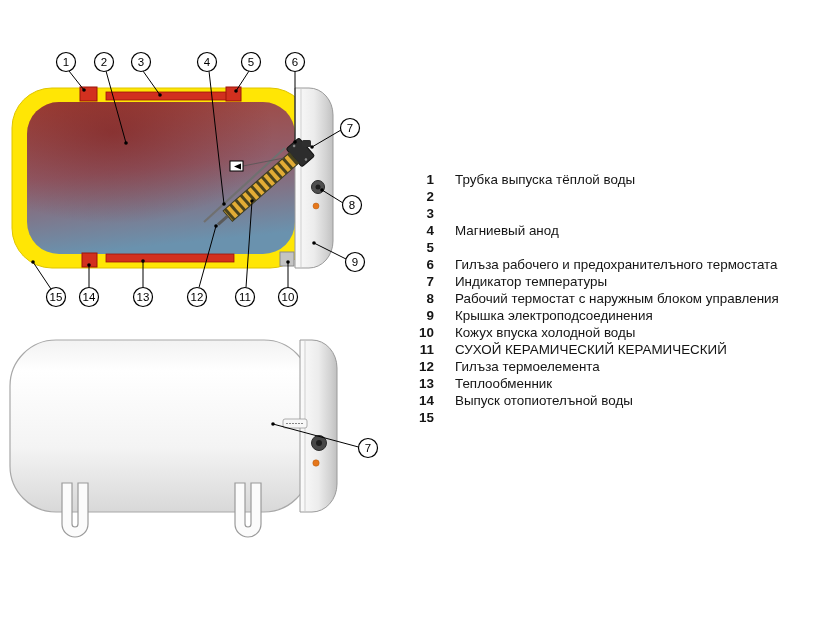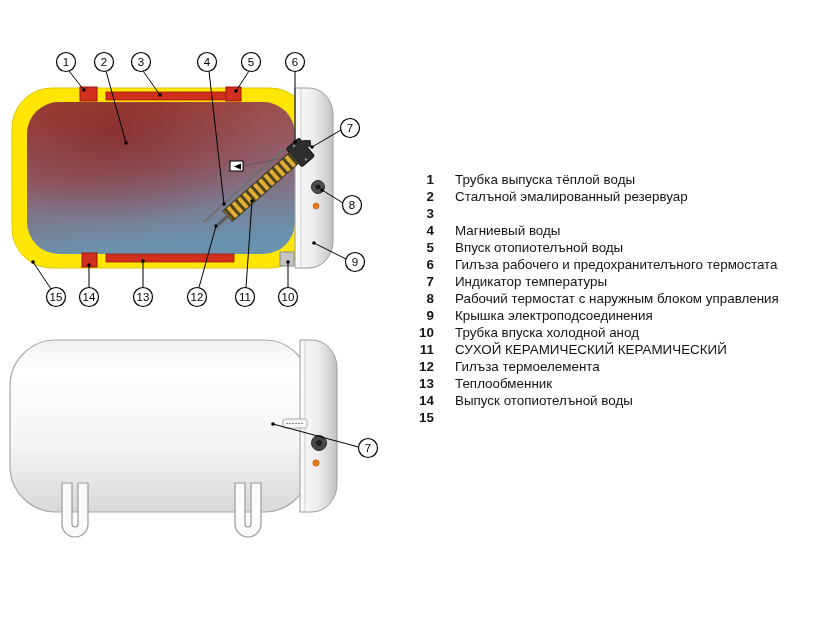--- a/index.html
+++ b/index.html
@@ -205,32 +205,30 @@
   </g>
 </svg>
 
 <div class="legend">
   <div class="legend-row">
     <span class="num">1</span>
     <span class="txt">Трубка выпуска тёплой воды</span>
   </div>
   <div class="legend-row">
     <span class="num">2</span>
-    <span class="txt">Сталъной эмалированный резервуар</span>
   </div>
   <div class="legend-row">
     <span class="num">3</span>
   </div>
   <div class="legend-row">
     <span class="num">4</span>
-    <span class="txt">Магниевый воды</span>
+    <span class="txt">Магниевый анод</span>
   </div>
   <div class="legend-row">
     <span class="num">5</span>
-    <span class="txt">Впуск отопиотелъной воды</span>
   </div>
   <div class="legend-row">
     <span class="num">6</span>
     <span class="txt">Гилъза рабочего и предохранителъного термостата</span>
   </div>
   <div class="legend-row">
     <span class="num">7</span>
     <span class="txt">Индикатор температуры</span>
   </div>
   <div class="legend-row">
@@ -239,21 +237,21 @@
   </div>
   <div class="legend-row">
     <span class="num"></span>
   </div>
   <div class="legend-row">
     <span class="num">9</span>
     <span class="txt">Крышка электроподсоединения</span>
   </div>
   <div class="legend-row">
     <span class="num">10</span>
-    <span class="txt">Трубка впуска холодной анод</span>
+    <span class="txt">Кожух впуска холодной воды</span>
   </div>
   <div class="legend-row">
     <span class="num">11</span>
     <span class="txt">СУХОЙ КЕРАМИЧЕСКИЙ КЕРАМИЧЕСКИЙ</span>
   </div>
   <div class="legend-row">
     <span class="num">12</span>
     <span class="txt">Гилъза термоелемента</span>
   </div>
   <div class="legend-row">

